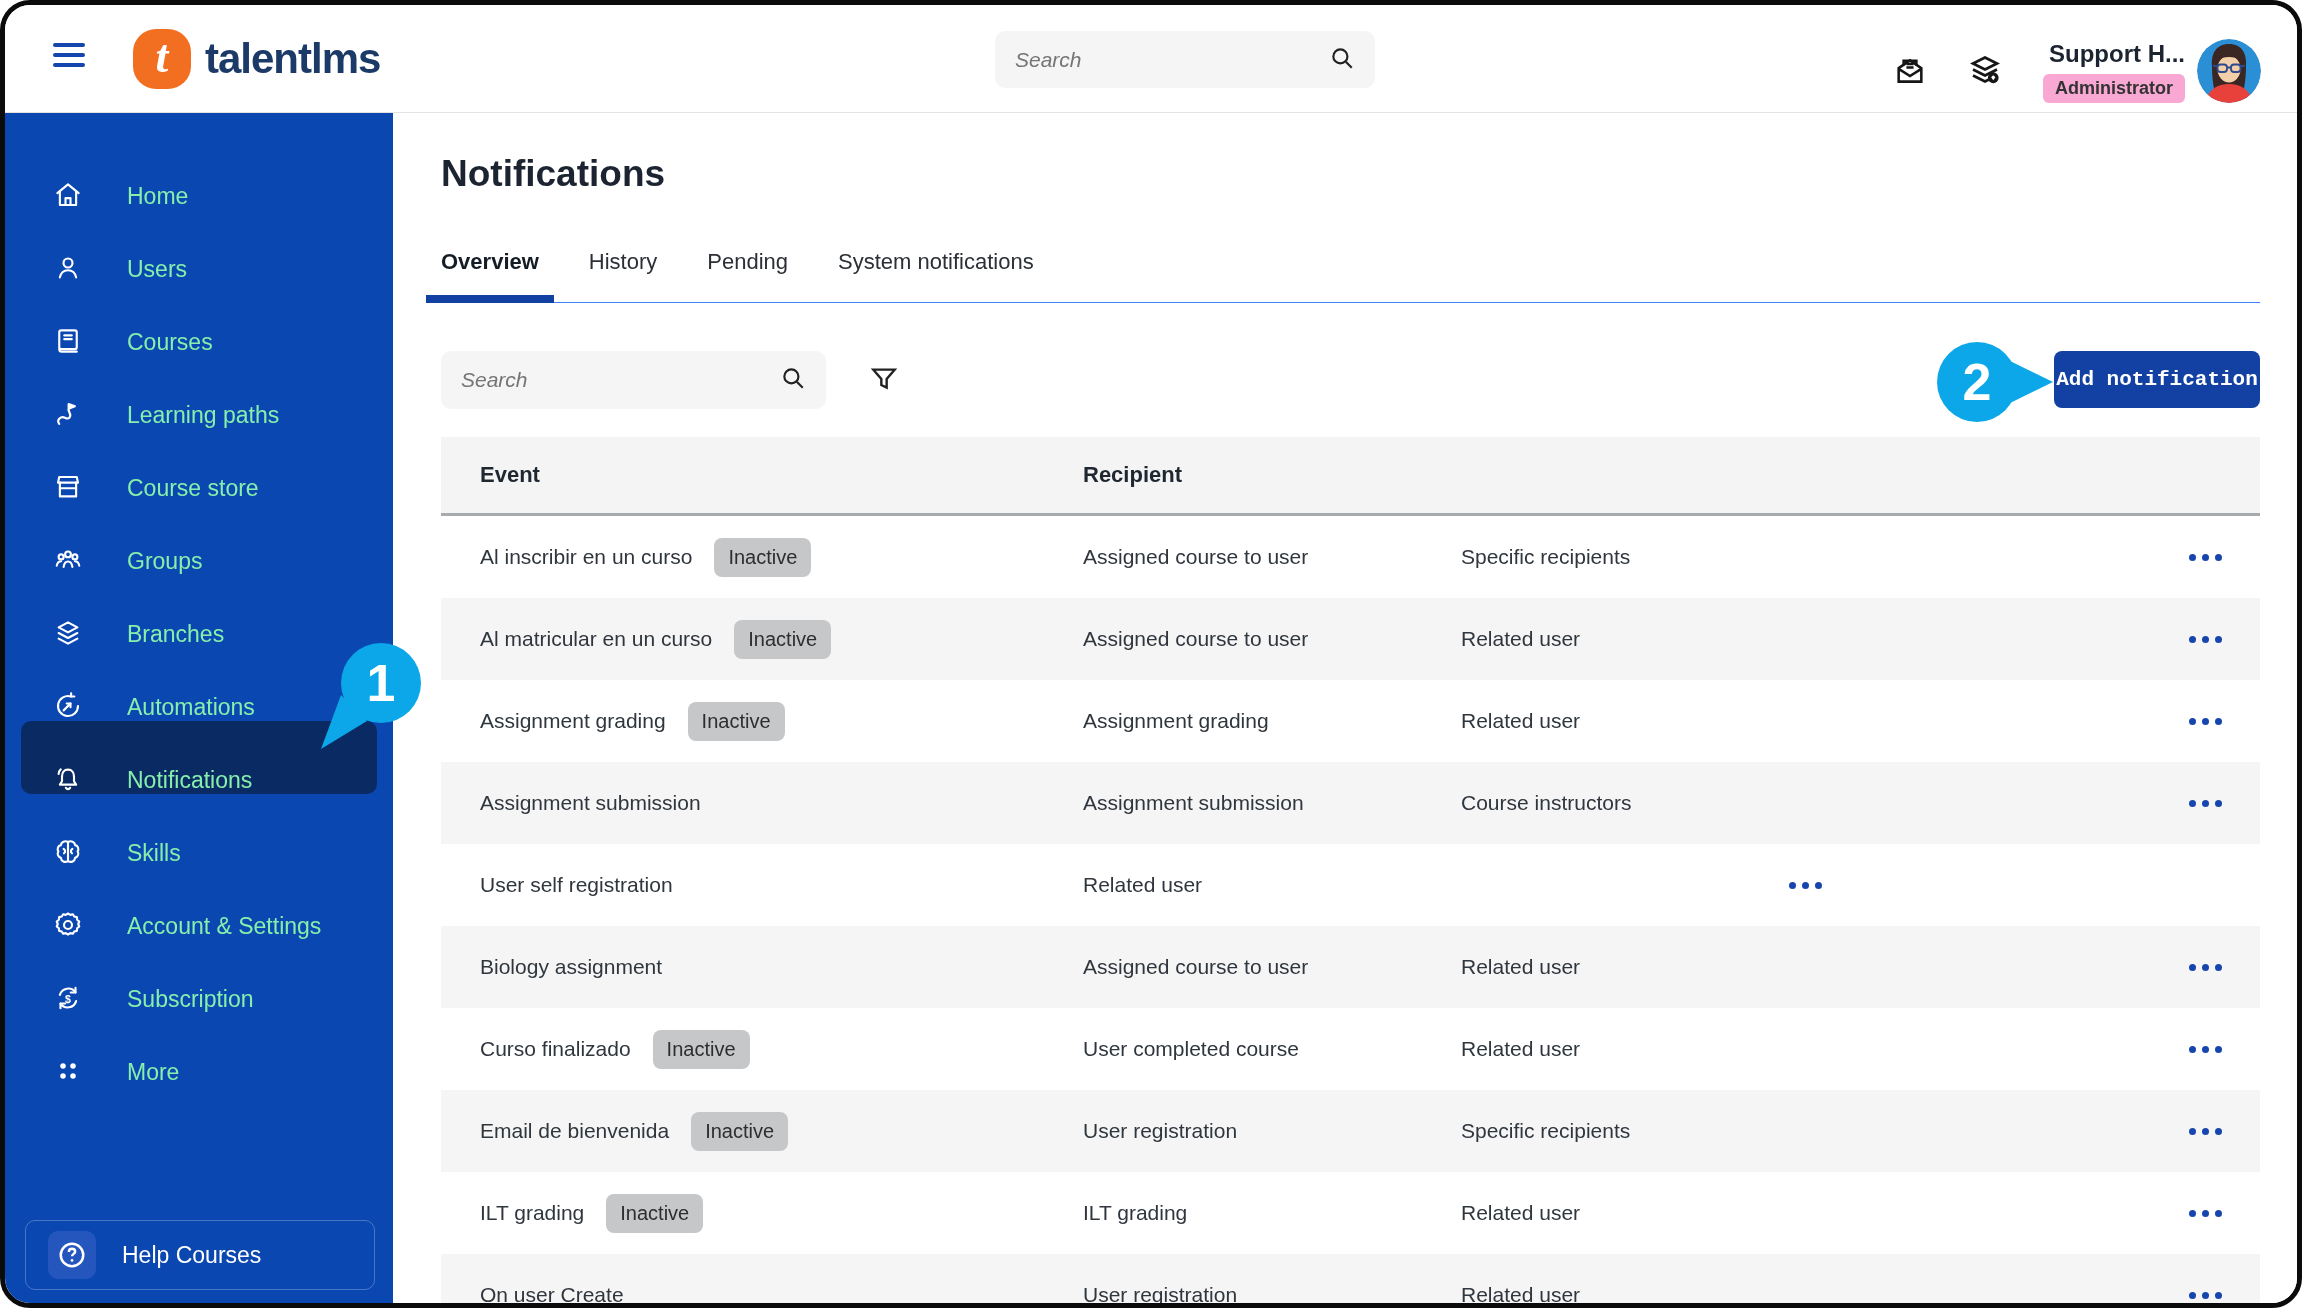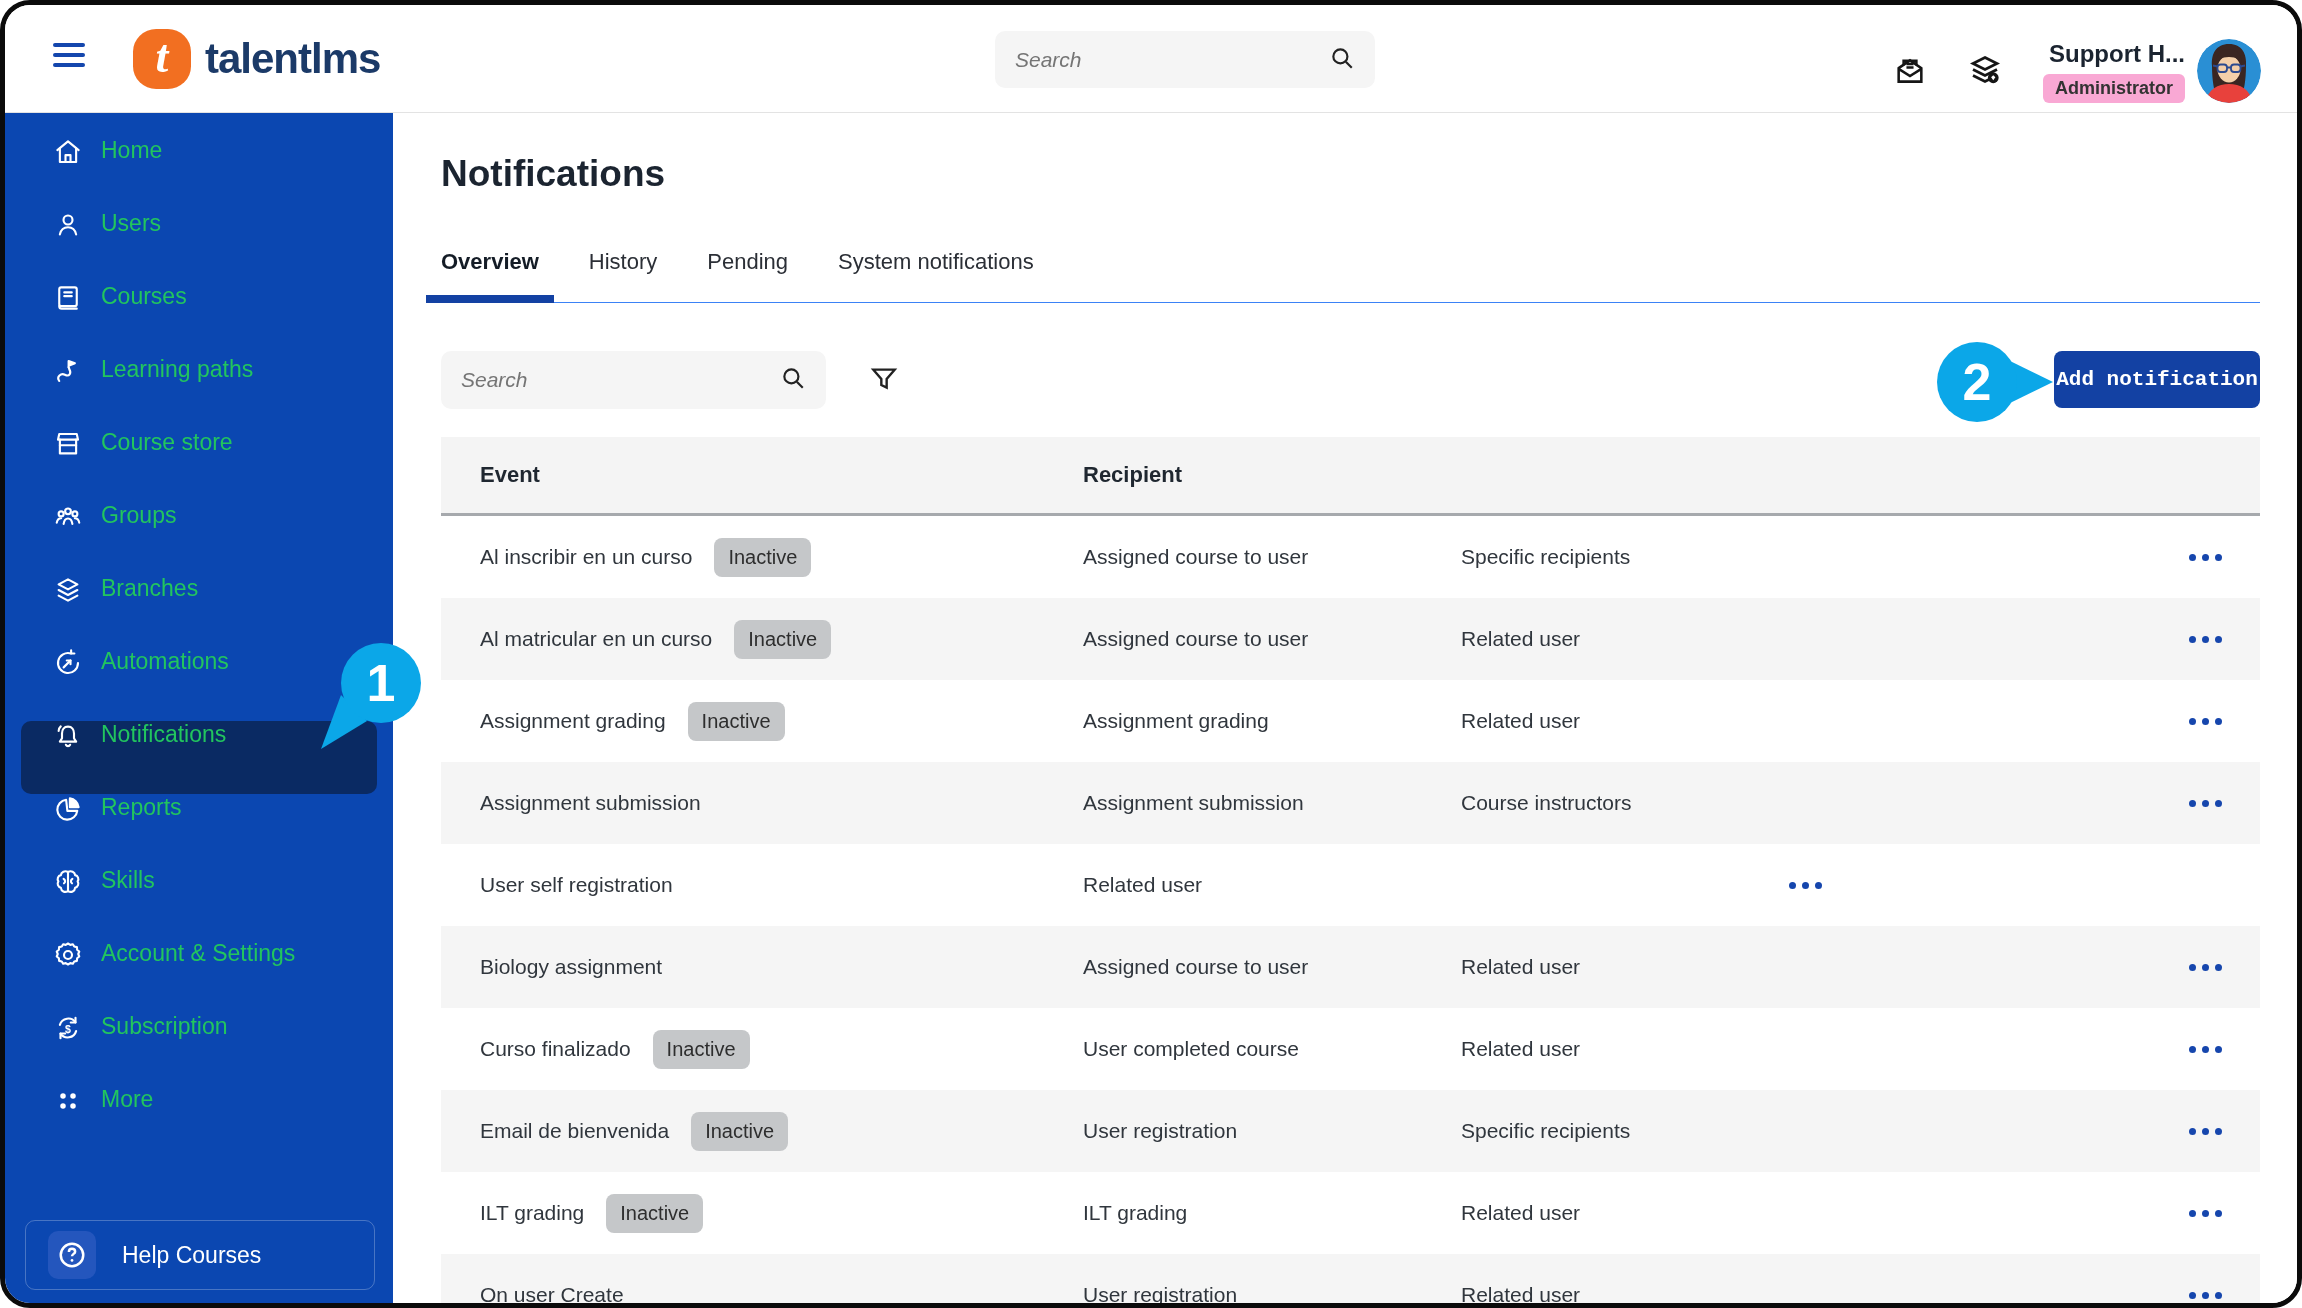--- a/index.html
+++ b/index.html
@@ -30,22 +30,22 @@
   .icon-btn{ cursor:pointer; margin-right:40px; display:flex; align-items:center; }
   .userblock{ display:flex; flex-direction:column; align-items:flex-end; margin-right:12px; }
   .username{ font-size:24px; font-weight:bold; color:#1b2430; }
   .rolepill{ margin-top:6px; background:#f9a8d4; border-radius:6px; padding:4px 12px;
              font-size:18px; font-weight:bold; color:#333; }
   .avatar{ width:64px; height:64px; margin-right:36px; border-radius:50%; overflow:hidden; cursor:pointer; }
 
   
   .sidebar{ position:absolute; left:0; top:108px; width:388px; height:1195px;
             background:#0b47b1; z-index:4; padding-top:24px; }
-  .nav-item{ display:flex; align-items:flex-start; height:73px; margin:0 16px; padding-left:32px;
-             gap:18px; color:#22c55e; border-radius:10px; cursor:pointer; }
+  .nav-item{ display:flex; align-items:flex-end; height:73px; margin:0 16px; padding-left:32px;
+             gap:44px; color:#86efac; border-radius:10px; cursor:pointer; }
   .nav-item.active{ background:#0a2a63; }
   .nav-icon{ width:30px; height:30px; display:flex; align-items:center; justify-content:center; }
   .nav-icon svg{ width:30px; height:30px; }
   .nav-label{ font-size:23px; }
   .help-box{ position:absolute; left:20px; bottom:18px; width:350px; height:70px;
              border:1px solid rgba(255,255,255,.25); border-radius:10px; display:flex;
              align-items:center; gap:26px; color:#fff; cursor:pointer; }
   .help-ic{ width:48px; height:48px; margin-left:22px; background:#2456bd; border-radius:10px;
             display:flex; align-items:center; justify-content:center; }
   .help-label{ font-size:23px; }
@@ -255,29 +255,20 @@
     <span class="nav-icon">
             <svg viewBox="0 0 24 24" fill="none" stroke="#fff" stroke-width="1.7" stroke-linecap="round" stroke-linejoin="round">
               <path d="M12 4.5 C8.8 4.5 7.2 7 7.2 10 V13.8 L5.5 16.5 H18.5 L16.8 13.8 V10 C16.8 7 15.2 4.5 12 4.5 Z"></path>
               <path d="M10.3 19 A1.9 1.9 0 0 0 13.7 19"></path>
               <path d="M4.5 8 C4.5 6.5 5.2 5.2 6.2 4.3"></path>
             </svg>
           </span>
     <span class="nav-label">Notifications</span>
   </div>
 
-  <div class="nav-item">
-    <span class="nav-icon">
-            <svg viewBox="0 0 24 24" fill="none" stroke="#fff" stroke-width="1.7" stroke-linecap="round" stroke-linejoin="round">
-              <path d="M10.5 4.6 A8 8 0 1 0 19.4 13.5 H11.5 Z"></path>
-              <path d="M13.5 3.5 A8 8 0 0 1 20.5 10.5 H13.5 Z" fill="#fff"></path>
-            </svg>
-          </span>
-    <span class="nav-label">Reports</span>
-  </div>
 
   <div class="nav-item">
     <span class="nav-icon">
             <svg viewBox="0 0 24 24" fill="none" stroke="#fff" stroke-width="1.7" stroke-linecap="round" stroke-linejoin="round">
               <path d="M12 4 C9.5 2.5 6.5 4 6.3 6.5 C4 7 3 9.5 4.3 11.5 C3 13.5 4 16 6.3 16.6 C6.5 19.5 9.5 20.8 12 19.3 C14.5 20.8 17.5 19.5 17.7 16.6 C20 16 21 13.5 19.7 11.5 C21 9.5 20 7 17.7 6.5 C17.5 4 14.5 2.5 12 4 Z"></path>
               <path d="M12 4.5 V19"></path>
               <path d="M8.5 9.5 C10 10.5 10 12 8.8 13"></path>
               <path d="M15.5 9.5 C14 10.5 14 12 15.2 13"></path>
             </svg>
           </span>

